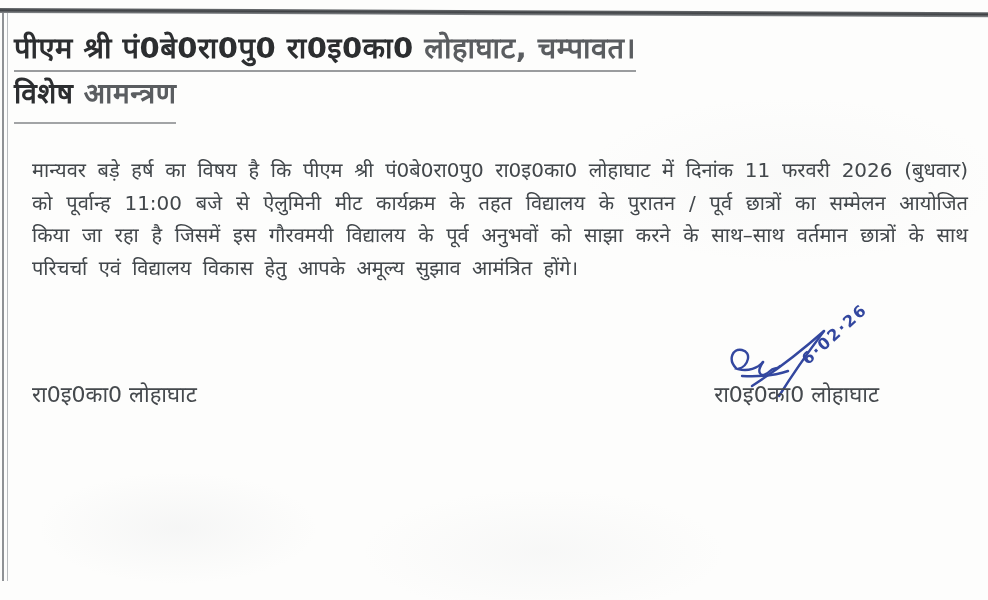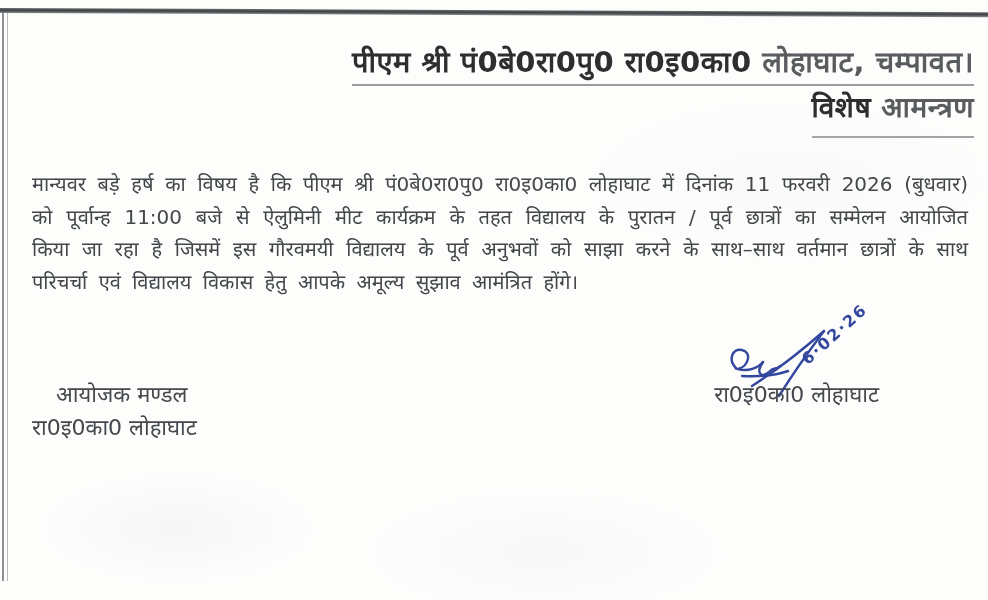--- a/index.html
+++ b/index.html
@@ -34,21 +34,21 @@
     top: 13px; left: 2px;
     width: 6px; height: 568px;
     border-left: 2px solid #8f9295;
     border-right: 1px solid #b9bcbf;
   }
   .content {
     position: absolute;
     top: 0; left: 14px;
     width: 960px;
   }
-  .header { text-align: right; margin-top: 42px; line-height: 40px; }
+  .header { text-align: left; margin-top: 28px; line-height: 40px; }
   .title-line { display: inline-block; font-size: 29px; font-weight: 700; letter-spacing: 0.5px;
     border-bottom: 2px solid #9a9c9e; padding-bottom: 2px; }
   .t-dark  { color: #2c2e30; }
   .t-light { color: #5a5d60; }
   .subtitle-line { display: inline-block; font-size: 28px; font-weight: 700; letter-spacing: 0.5px;
     border-bottom: 2px solid #a2a4a6; padding-bottom: 8px; margin-top: 1px; }
   .body-text {
     margin: 30px 6px 0 18px;
     font-size: 20px;
     line-height: 32.5px;
@@ -120,21 +120,20 @@
         <path d="M30 60 C55 44 85 20 102 5"></path>
         <path d="M102 5 C90 21 72 46 57 70"></path>
         <path d="M20 50 C40 51 55 49 66 45"></path>
       </g>
     </svg>
     <span class="signature-date">6·02·26</span>
   </div>
 
   <div class="footer">
     <div class="footer-left">
-      <div class="fl1">आयोजक मण्डल</div>
       <div class="fl2">रा0इ0का0 लोहाघाट</div>
     </div>
     <div class="footer-right">
       <div class="fr2">रा0इ0का0 लोहाघाट</div>
     </div>
   </div>
 
 </div>
 
 </body></html>

